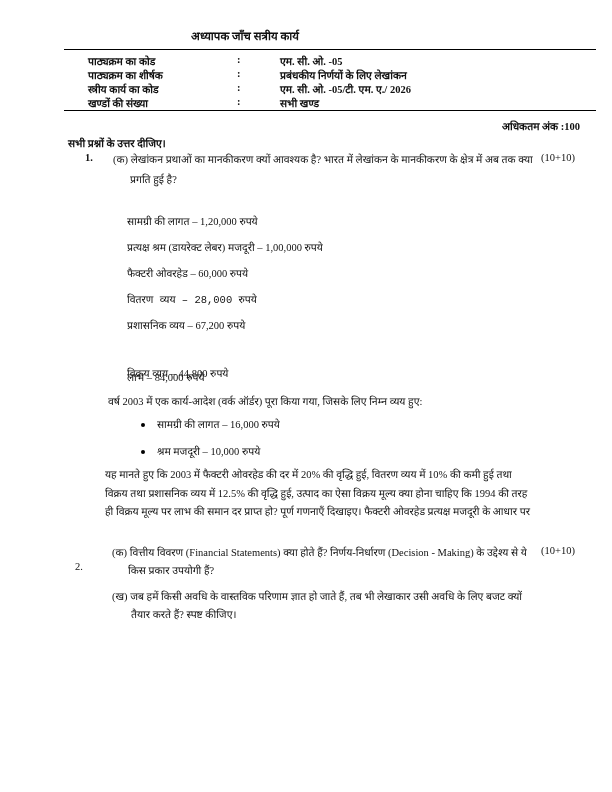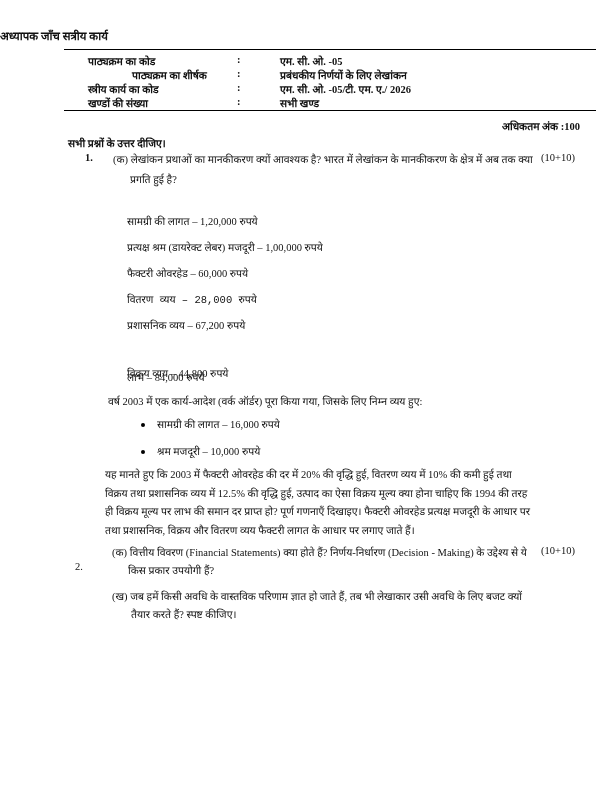--- a/index.html
+++ b/index.html
@@ -24,21 +24,21 @@
     position: absolute;
     left: 64px;
     width: 532px;
     height: 0;
     border-top: 1.6px solid #000;
   }
   .doc-title {
     position: absolute;
     left: 0;
     width: 490px;
-    text-align: left;
+    text-align: center;
     font-weight: bold;
     font-size: 11.5px;
   }
   .para-line { position: absolute; white-space: nowrap; }
   .bullet-dot {
     position: absolute;
     width: 4px;
     height: 4px;
     border-radius: 50%;
     background: #000;
@@ -51,21 +51,21 @@
 
   <div class="doc-title" style="top:28px;">अध्यापक जाँच सत्रीय कार्य</div>
 
   <div class="rule" style="top:49px;"></div>
   <div class="rule" style="top:110px;"></div>
 
   <div class="abs b" style="left:88px;  top:54px;">पाठ्यक्रम का कोड</div>
   <div class="abs b" style="left:237px; top:54px;">:</div>
   <div class="abs b" style="left:280px; top:54px;">एम. सी. ओ. -05</div>
 
-  <div class="abs b" style="left:88px;  top:68px;margin-left:44px;">पाठ्यक्रम का शीर्षक</div>
+  <div class="abs b" style="left:88px;  top:68px;">पाठ्यक्रम का शीर्षक</div>
   <div class="abs b" style="left:237px; top:68px;">:</div>
   <div class="abs b" style="left:280px; top:68px;">प्रबंधकीय निर्णयों के लिए लेखांकन</div>
 
   <div class="abs b" style="left:88px;  top:82px;">स्त्रीय कार्य का कोड</div>
   <div class="abs b" style="left:237px; top:82px;">:</div>
   <div class="abs b" style="left:280px; top:82px;">एम. सी. ओ. -05/टी. एम. ए./ 2026</div>
 
   <div class="abs b" style="left:88px;  top:96px;">खण्डों की संख्या</div>
   <div class="abs b" style="left:237px; top:96px;">:</div>
   <div class="abs b" style="left:280px; top:96px;">सभी खण्ड</div>
@@ -91,21 +91,20 @@
   <div class="abs" style="left:108px; top:394px;">वर्ष 2003 में एक कार्य-आदेश (वर्क ऑर्डर) पूरा किया गया, जिसके लिए निम्न व्यय हुए:</div>
 
   <div class="bullet-dot" style="left:141px; top:423px;"></div>
   <div class="abs" style="left:157px; top:417px;">सामग्री की लागत – 16,000 रुपये</div>
   <div class="bullet-dot" style="left:141px; top:450px;"></div>
   <div class="abs" style="left:157px; top:444px;">श्रम मजदूरी – 10,000 रुपये</div>
 
   <div class="para-line" style="left:105px; top:467px;">यह मानते हुए कि 2003 में फैक्टरी ओवरहेड की दर में 20% की वृद्धि हुई, वितरण व्यय में 10% की कमी हुई तथा</div>
   <div class="para-line" style="left:105px; top:486px;">विक्रय तथा प्रशासनिक व्यय में 12.5% की वृद्धि हुई, उत्पाद का ऐसा विक्रय मूल्य क्या होना चाहिए कि 1994 की तरह</div>
   <div class="para-line" style="left:105px; top:504px;">ही विक्रय मूल्य पर लाभ की समान दर प्राप्त हो? पूर्ण गणनाएँ दिखाइए। फैक्टरी ओवरहेड प्रत्यक्ष मजदूरी के आधार पर</div>
-  <div class="para-line" style="left:105px; top:523px;">तथा प्रशासनिक, विक्रय और वितरण व्यय फैक्टरी लागत के आधार पर लगाए जाते हैं।</div>
 
   <div class="abs" style="left:112px; top:545px;">(क) वित्तीय विवरण (Financial Statements) क्या होते हैं? निर्णय-निर्धारण (Decision - Making) के उद्देश्य से ये</div>
   <div class="abs" style="left:541px; top:545px;">(10+10)</div>
   <div class="abs" style="left:75px;  top:561px;">2.</div>
   <div class="abs" style="left:128px; top:563px;">किस प्रकार उपयोगी हैं?</div>
 
   <div class="abs" style="left:112px; top:589px;">(ख) जब हमें किसी अवधि के वास्तविक परिणाम ज्ञात हो जाते हैं, तब भी लेखाकार उसी अवधि के लिए बजट क्यों</div>
   <div class="abs" style="left:131px; top:607px;">तैयार करते हैं? स्पष्ट कीजिए।</div>
 
 </div>

